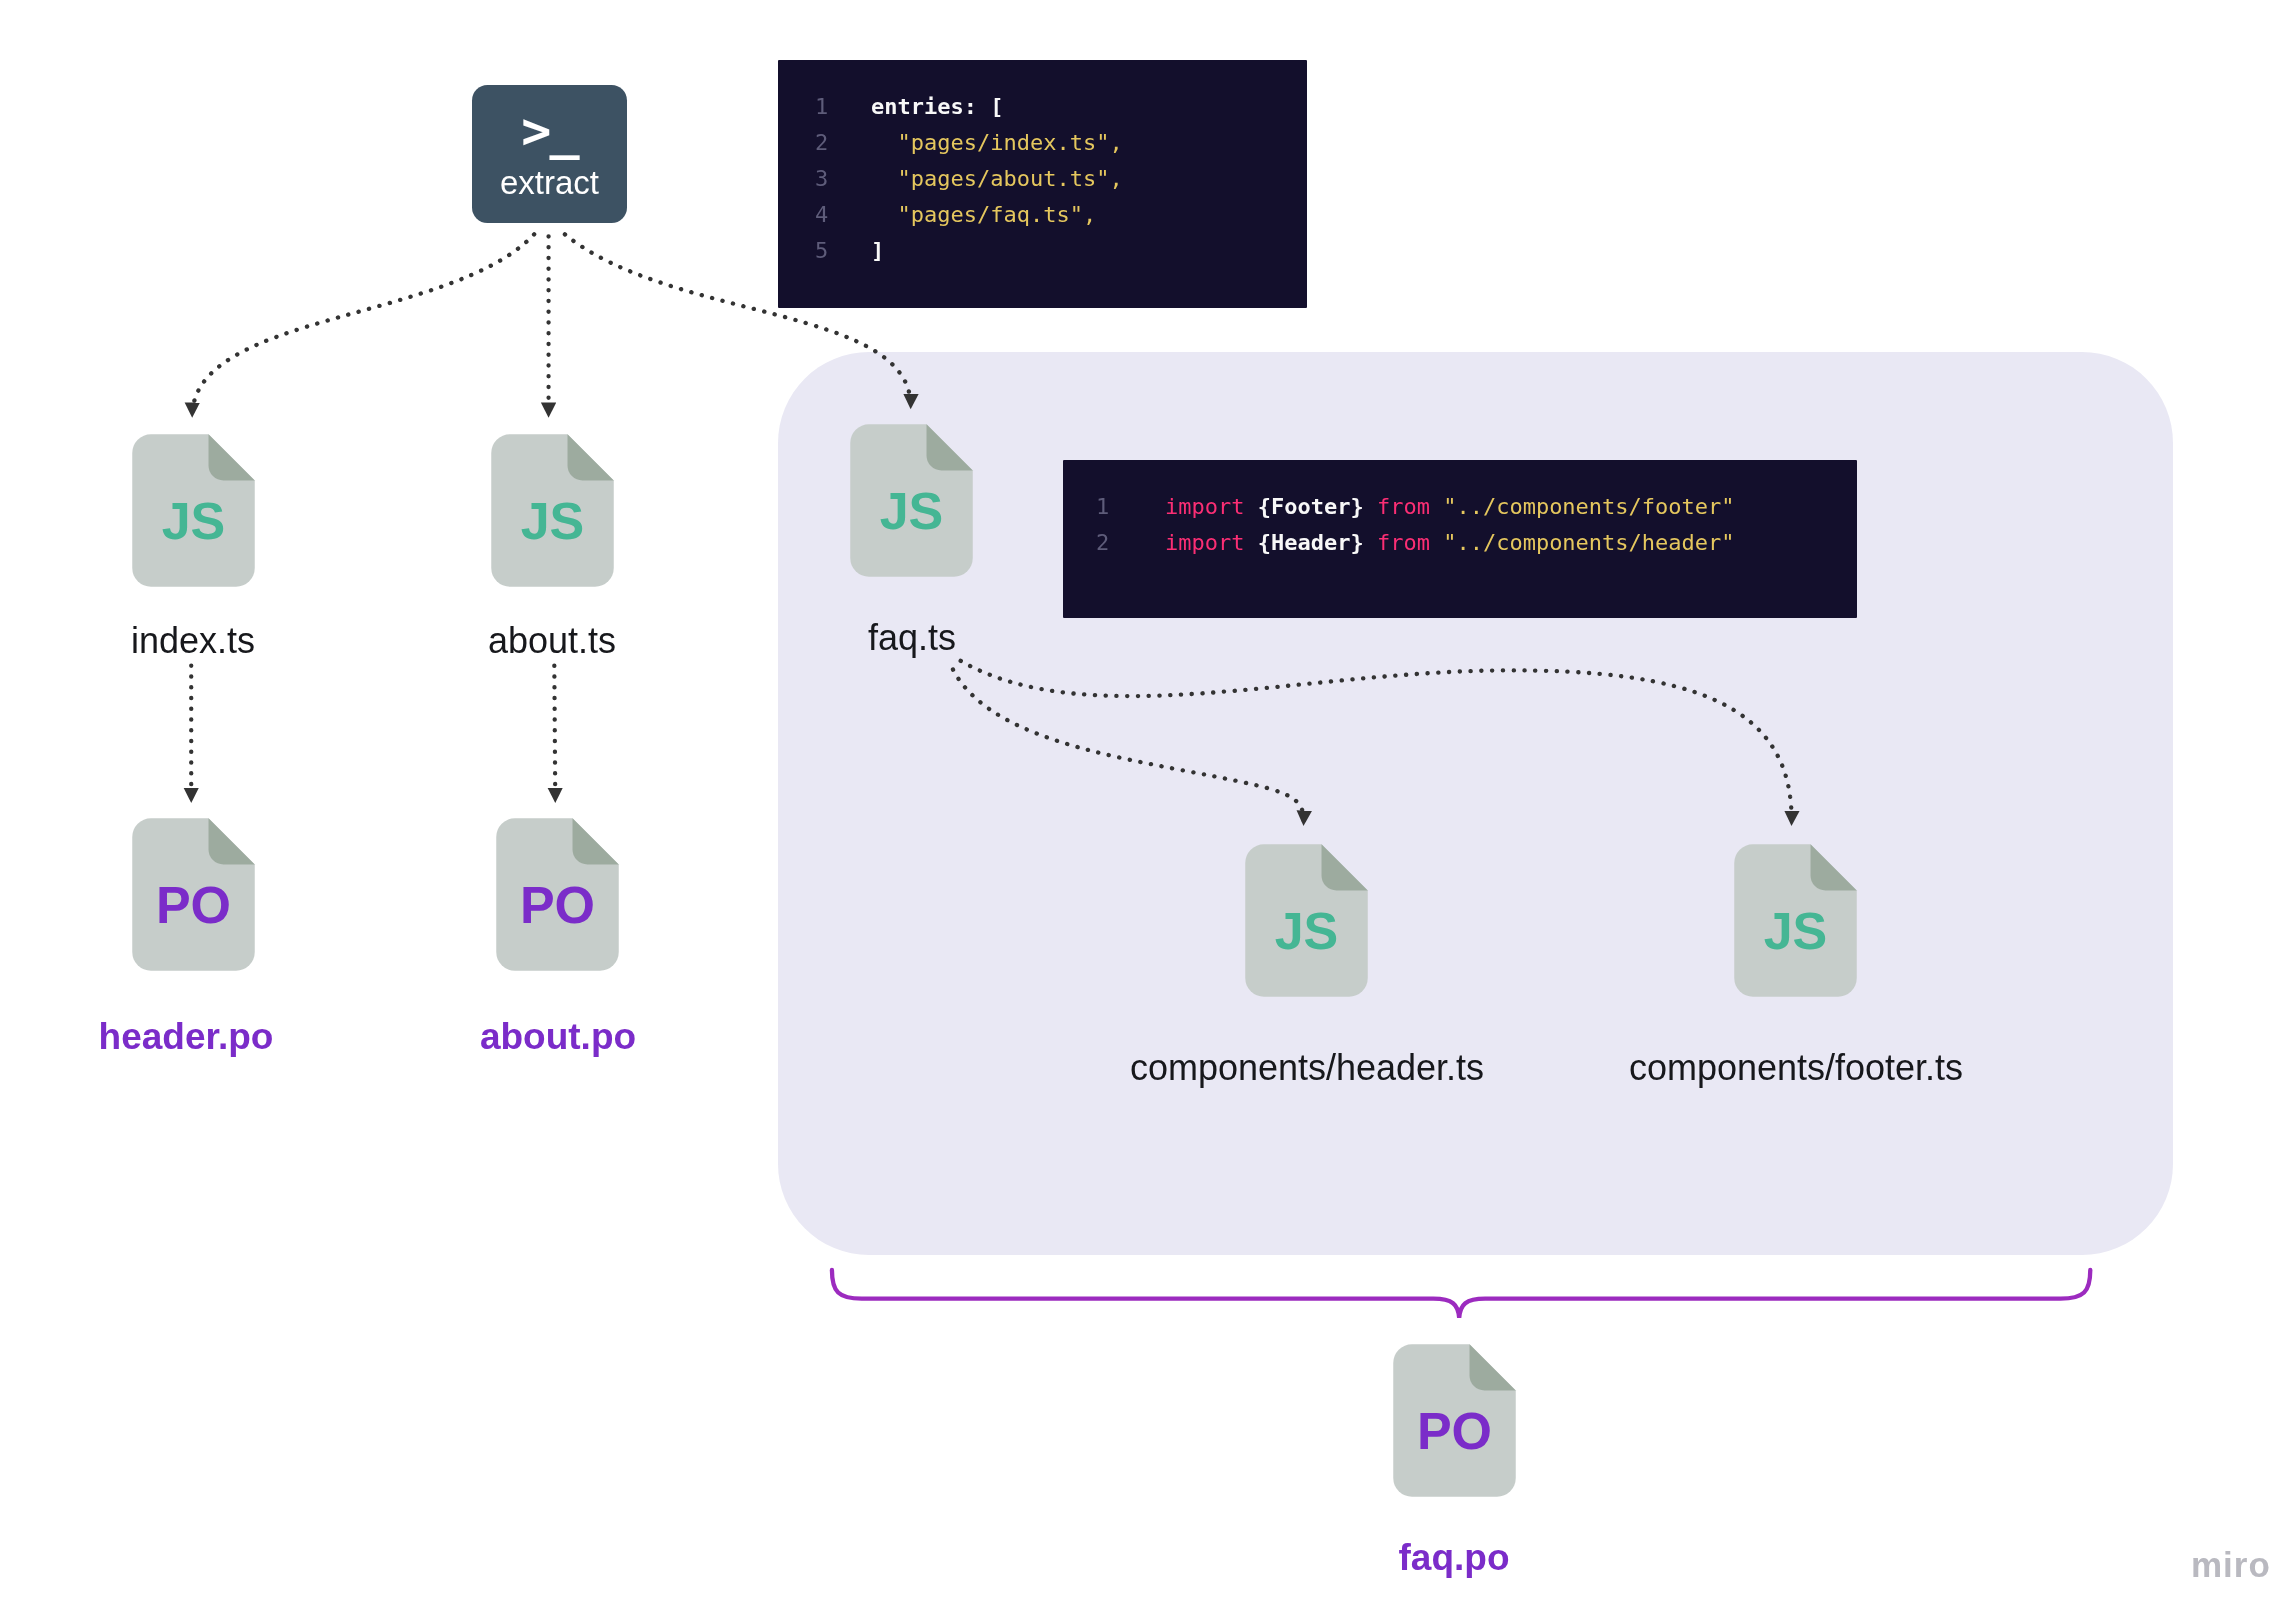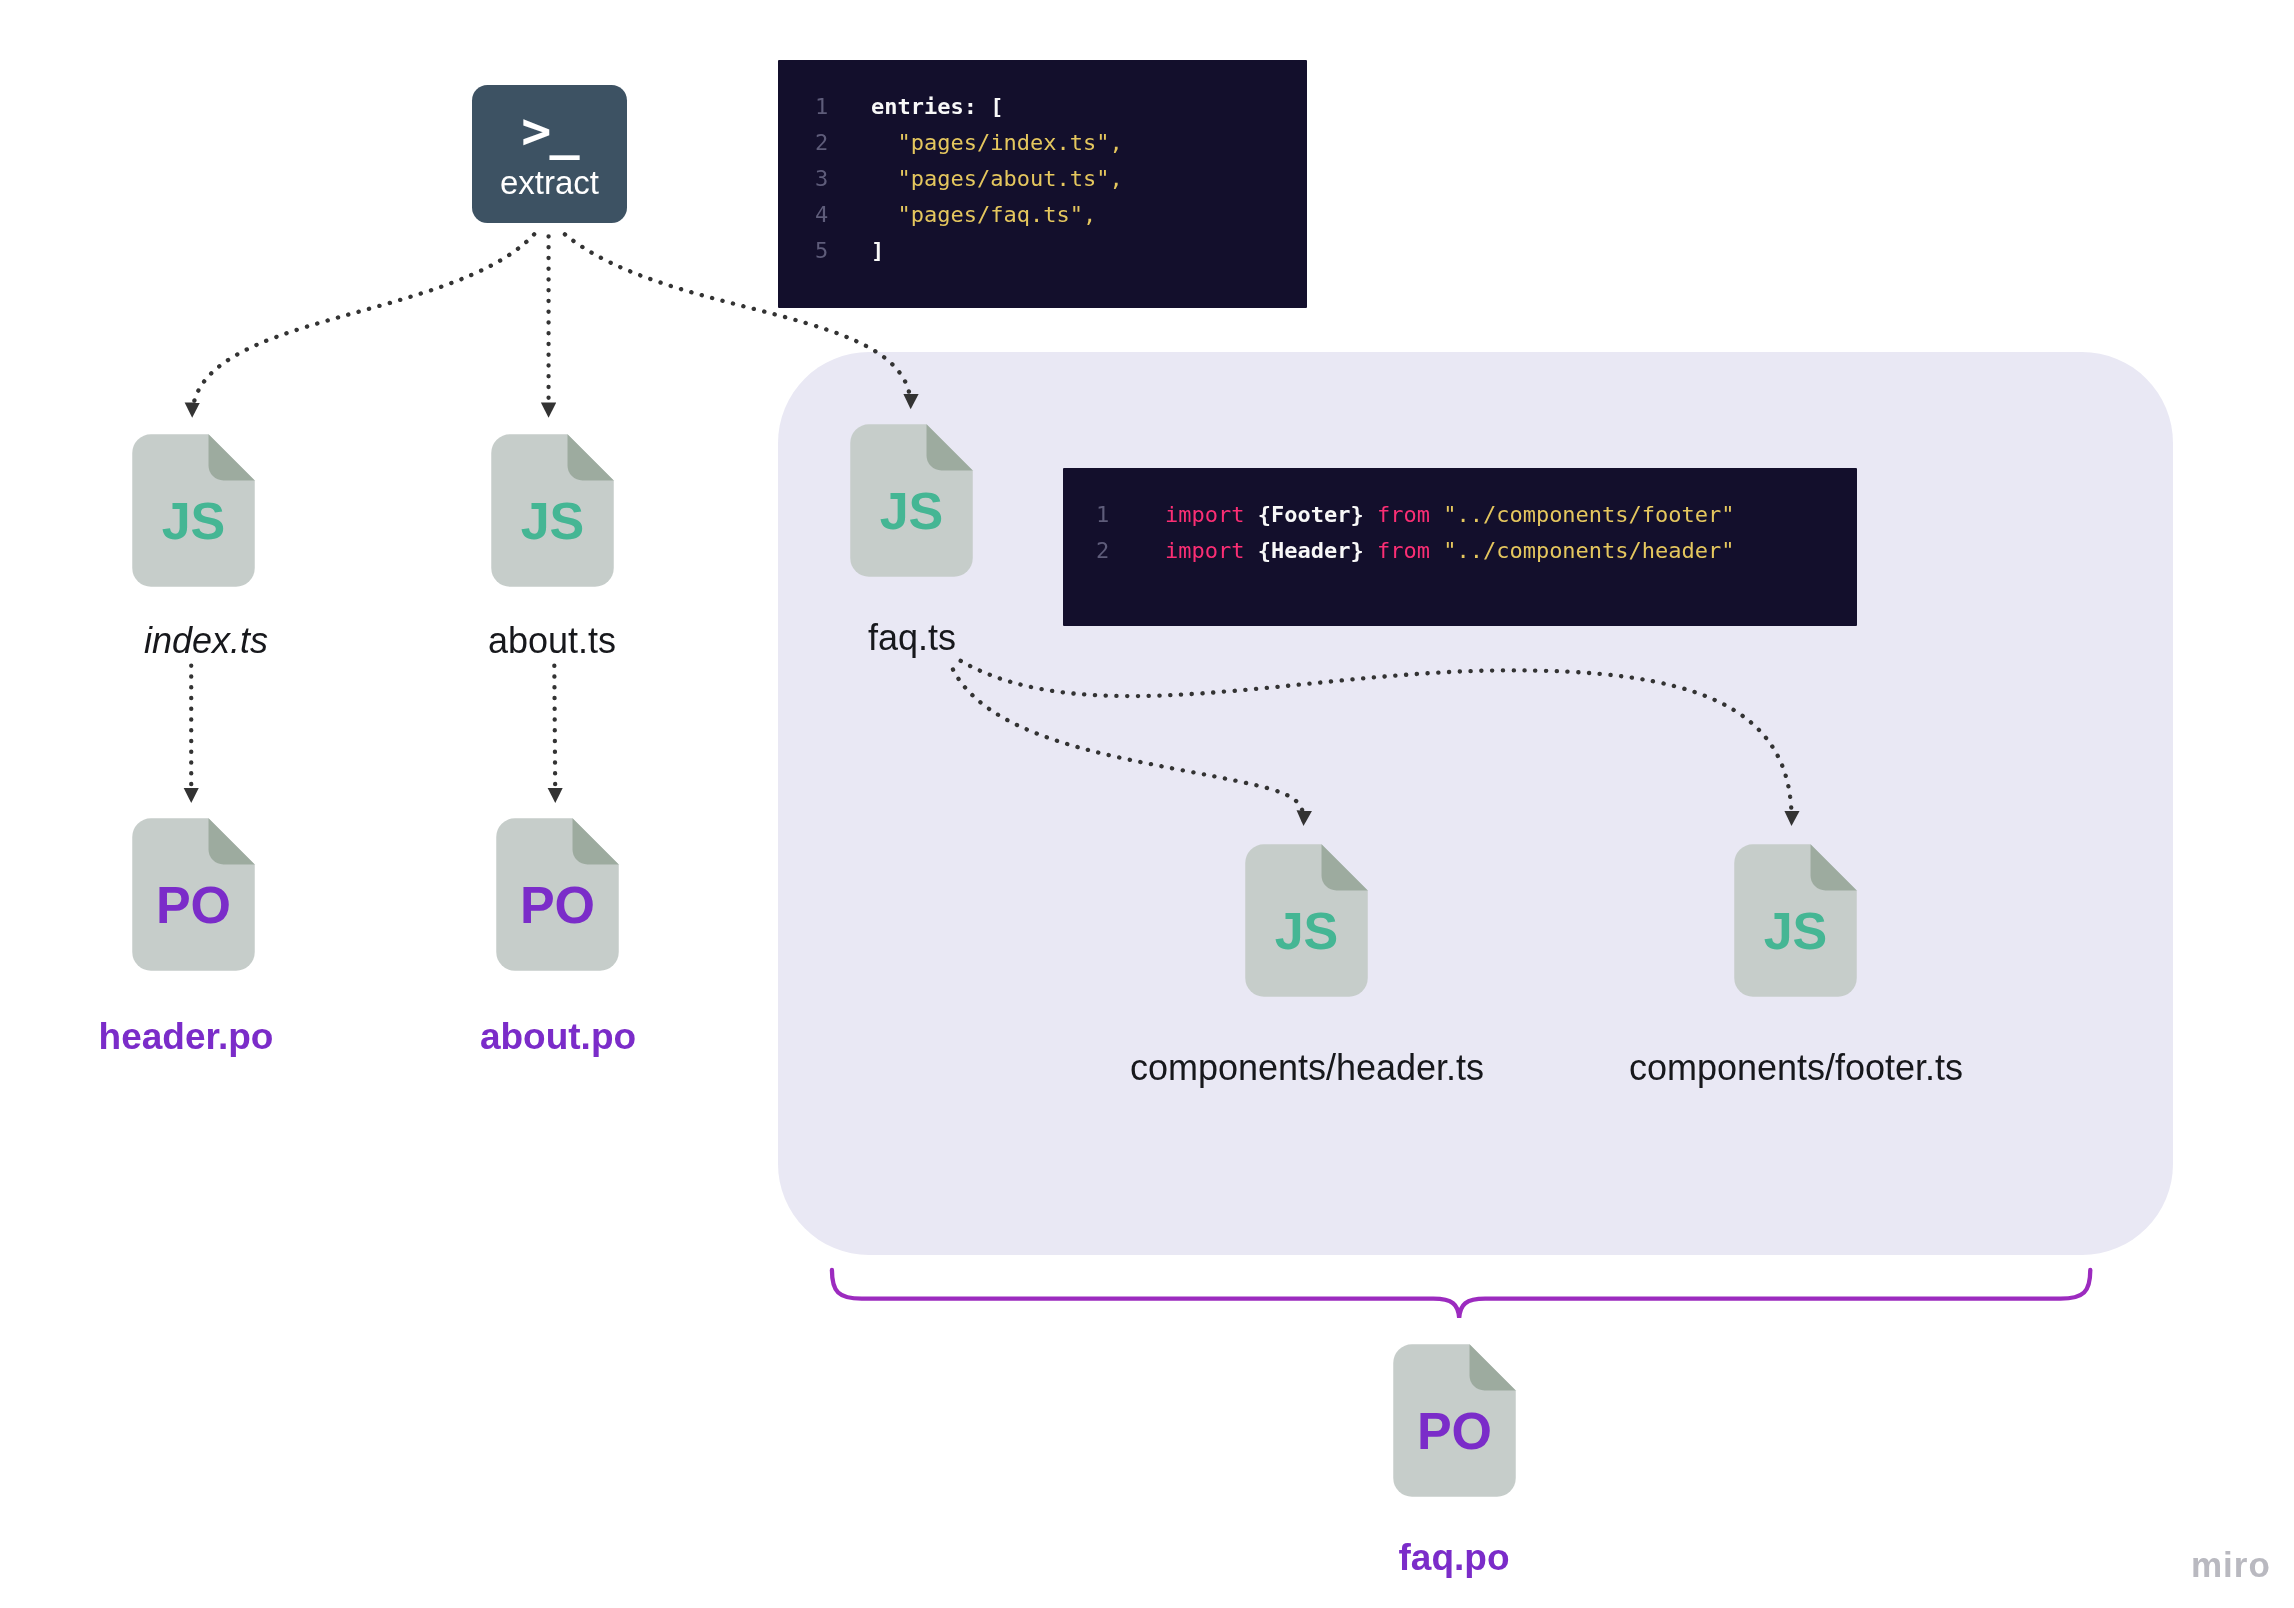--- a/index.html
+++ b/index.html
@@ -17,21 +17,21 @@
   .t-icon{font-family:"DejaVu Sans Mono",monospace;font-weight:700;font-size:50px;
           line-height:1;letter-spacing:-1.9px;}
   .t-label{font-size:33px;margin-top:7.7px;}
 
   
   .code{position:absolute;background:#130f2c;border-radius:1px;
         font-family:"DejaVu Sans Mono",monospace;color:#f8f8f8;}
   .code1{left:778px;top:60px;width:492px;height:219px;padding:29px 0 0 37px;
          font-size:22px;line-height:36px;}
   .code2{left:1063px;top:460px;width:761px;height:129px;padding:29px 0 0 33px;
-         font-size:22px;line-height:36px;margin-top:8px;}
+         font-size:22px;line-height:36px;}
   .crow{white-space:pre;}
   .lnum{display:inline-block;width:56px;color:#5e5c7a;}
   .code2 .lnum{width:69px;}
   .c-white{color:#f8f8f8;font-weight:700;}
   .c-yellow{color:#e5c75e;}
   .c-pink{color:#fb2e74;}
 
   
   .file{position:absolute;width:125px;height:155px;}
   .file svg{display:block;width:125px;height:155px;}
@@ -80,21 +80,21 @@
     <div class="crow"><span class="lnum">2</span><span class="c-pink">import</span><span class="c-white"> {Header} </span><span class="c-pink">from</span><span class="c-yellow"> "../components/header"</span></div>
   </div>
 
   <div class="file" style="left:131px;top:433px;">
     <svg viewBox="0 0 100 124">
       <path d="M16 1 H62 L99 38 V108 a15 15 0 0 1 -15 15 H16 a15 15 0 0 1 -15 -15 V16 A15 15 0 0 1 16 1 Z" fill="#c6cdca"></path>
       <path d="M62 1 L99 38 H74 a12 12 0 0 1 -12 -12 Z" fill="#9dab9f"></path>
     </svg>
     <span class="badge badge-js">JS</span>
   </div>
-  <div class="flabel" style="left:206px;top:620px;font-style:italic;">index.ts</div>
+  <div class="flabel" style="left:193px;top:620px;">index.ts</div>
 
   <div class="file" style="left:490px;top:433px;">
     <svg viewBox="0 0 100 124">
       <path d="M16 1 H62 L99 38 V108 a15 15 0 0 1 -15 15 H16 a15 15 0 0 1 -15 -15 V16 A15 15 0 0 1 16 1 Z" fill="#c6cdca"></path>
       <path d="M62 1 L99 38 H74 a12 12 0 0 1 -12 -12 Z" fill="#9dab9f"></path>
     </svg>
     <span class="badge badge-js">JS</span>
   </div>
   <div class="flabel" style="left:552px;top:620px;">about.ts</div>
 

